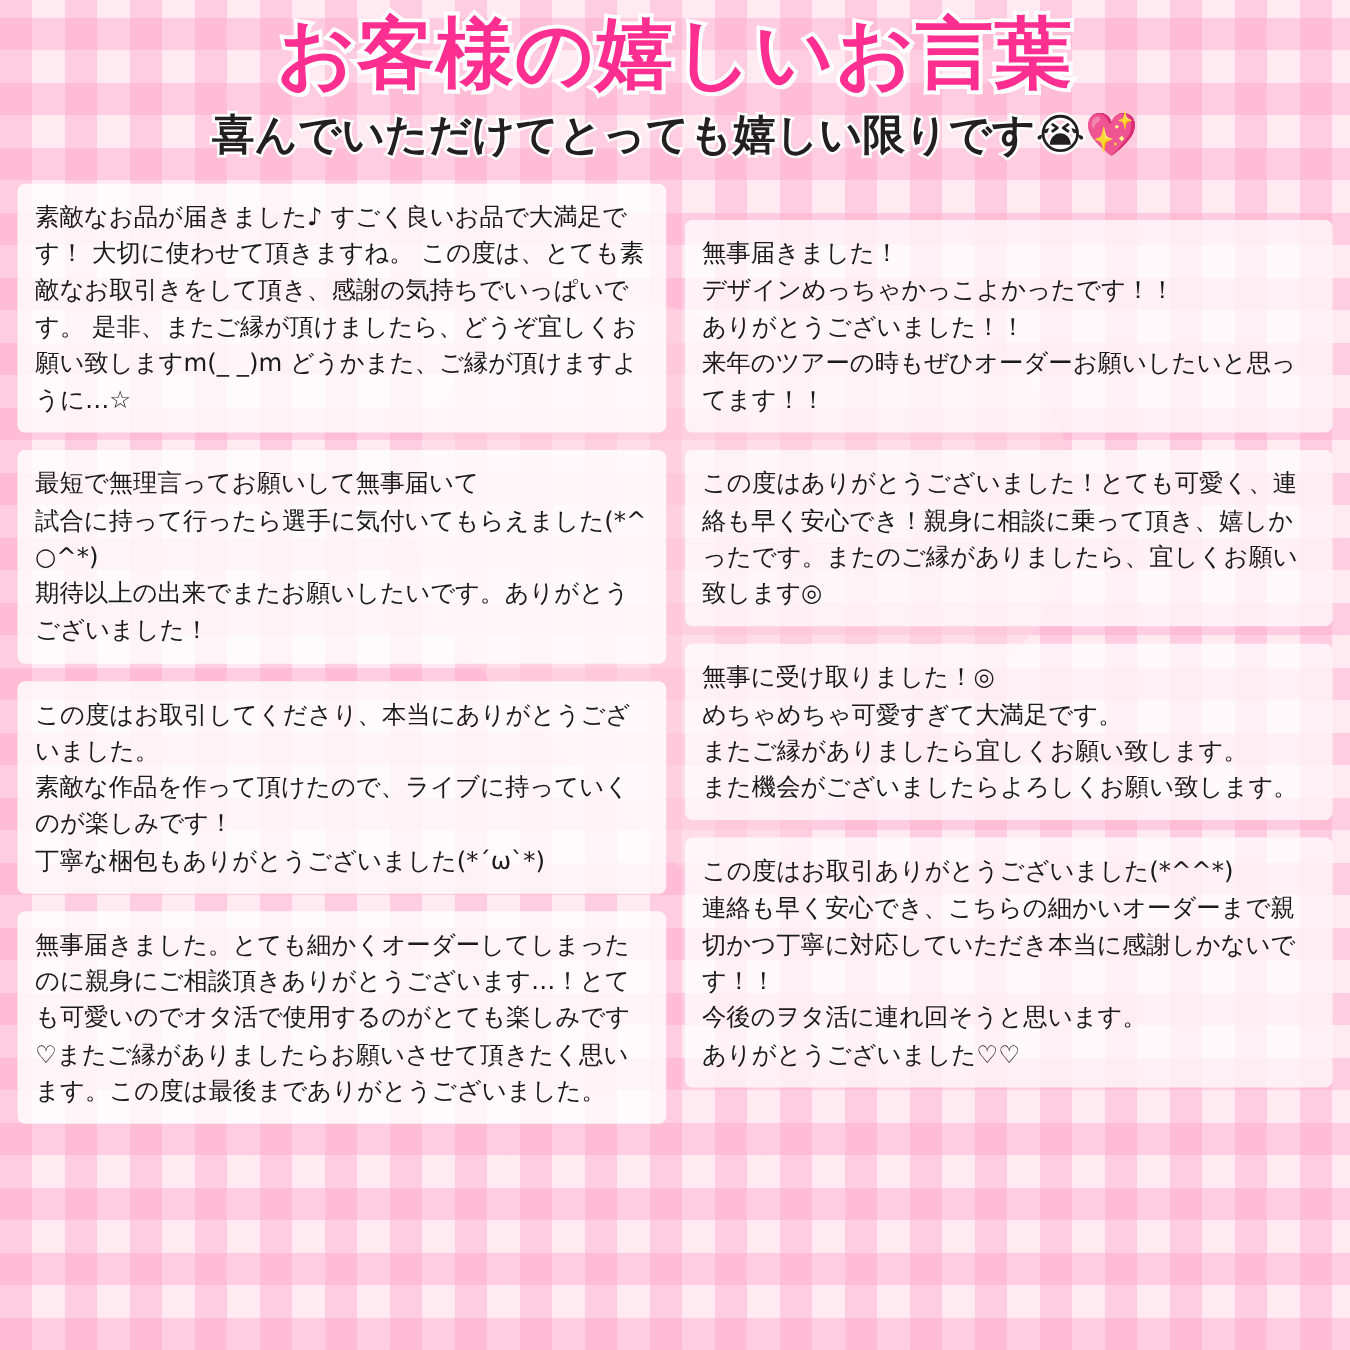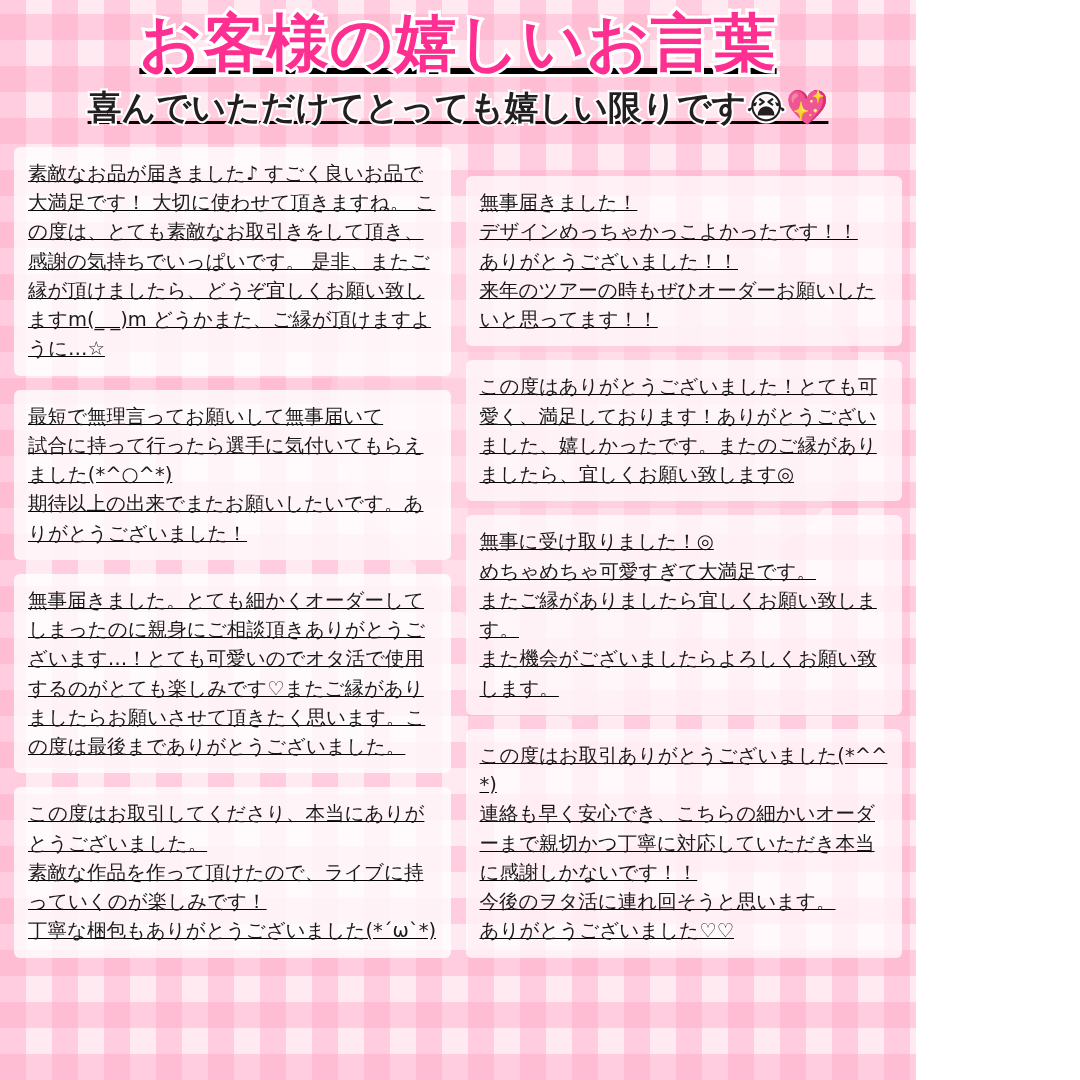--- a/index.html
+++ b/index.html
@@ -9,28 +9,27 @@
   body {
     width: 1080px;
     height: 1080px;
     font-family: "Liberation Sans", sans-serif;
     background: #ffffff;
     overflow: hidden;
   }
 
   .page {
     position: relative;
-    width: 916px;
+    width: 1080px;
     height: 1080px;
     background:
       repeating-linear-gradient(0deg, rgba(255,170,200,0.45) 0px, rgba(255,170,200,0.45) 26px, rgba(255,255,255,0) 26px, rgba(255,255,255,0) 52px),
       repeating-linear-gradient(90deg, rgba(255,170,200,0.45) 0px, rgba(255,170,200,0.45) 26px, rgba(255,255,255,0) 26px, rgba(255,255,255,0) 52px),
       #ffeaf2;
     overflow: hidden;
-    text-decoration: underline;
   }
 
   
   .heart-watermark {
     position: absolute;
     left: 300px;
     top: 180px;
     width: 560px;
     height: 560px;
     opacity: 0.5;
@@ -90,21 +89,21 @@
     white-space: nowrap;
   }
 
   .columns {
     position: relative;
     z-index: 2;
     display: flex;
     gap: 15px;
     padding: 14px 14px 0 14px;
     box-sizing: border-box;
-    align-items: flex-end;
+    align-items: center;
   }
 
   .column {
     display: flex;
     flex-direction: column;
     gap: 14px;
     width: 50%;
   }
 
   .card {
@@ -140,32 +139,32 @@
     <div class="subtitle">喜んでいただけてとっても嬉しい限りです😭💖</div>
   </div>
 
   <div class="columns">
 
     <div class="column col-left">
       <div class="card">素敵なお品が届きました♪ すごく良いお品で大満足です！ 大切に使わせて頂きますね。 この度は、とても素敵なお取引きをして頂き、感謝の気持ちでいっぱいです。 是非、またご縁が頂けましたら、どうぞ宜しくお願い致しますm(_ _)m どうかまた、ご縁が頂けますように…☆</div>
       <div class="card">最短で無理言ってお願いして無事届いて
 試合に持って行ったら選手に気付いてもらえました(*^○^*)
 期待以上の出来でまたお願いしたいです。ありがとうございました！</div>
-      <div class="card">無事届きました。とても細かくオーダーしてしまったのに親身にご相談頂きありがとうございます…！とても可愛いのでオタ活で使用するのがとても楽しみです♡またご縁がありましたらお願いさせて頂きたく思います。この度は最後までありがとうございました。</div>
       <div class="card">この度はお取引してくださり、本当にありがとうございました。
 素敵な作品を作って頂けたので、ライブに持っていくのが楽しみです！
 丁寧な梱包もありがとうございました(*´ω`*)</div>
+      <div class="card">無事届きました。とても細かくオーダーしてしまったのに親身にご相談頂きありがとうございます…！とても可愛いのでオタ活で使用するのがとても楽しみです♡またご縁がありましたらお願いさせて頂きたく思います。この度は最後までありがとうございました。</div>
     </div>
 
     <div class="column col-right">
       <div class="card">無事届きました！
 デザインめっちゃかっこよかったです！！
 ありがとうございました！！
 来年のツアーの時もぜひオーダーお願いしたいと思ってます！！</div>
-      <div class="card">この度はありがとうございました！とても可愛く、満足しております！ありがとうございました、嬉しかったです。またのご縁がありましたら、宜しくお願い致します◎</div>
+      <div class="card">この度はありがとうございました！とても可愛く、連絡も早く安心でき！親身に相談に乗って頂き、嬉しかったです。またのご縁がありましたら、宜しくお願い致します◎</div>
       <div class="card">無事に受け取りました！◎
 めちゃめちゃ可愛すぎて大満足です。
 またご縁がありましたら宜しくお願い致します。
 また機会がございましたらよろしくお願い致します。</div>
       <div class="card">この度はお取引ありがとうございました(*^^*)
 連絡も早く安心でき、こちらの細かいオーダーまで親切かつ丁寧に対応していただき本当に感謝しかないです！！
 今後のヲタ活に連れ回そうと思います。
 ありがとうございました♡♡</div>
     </div>
 

